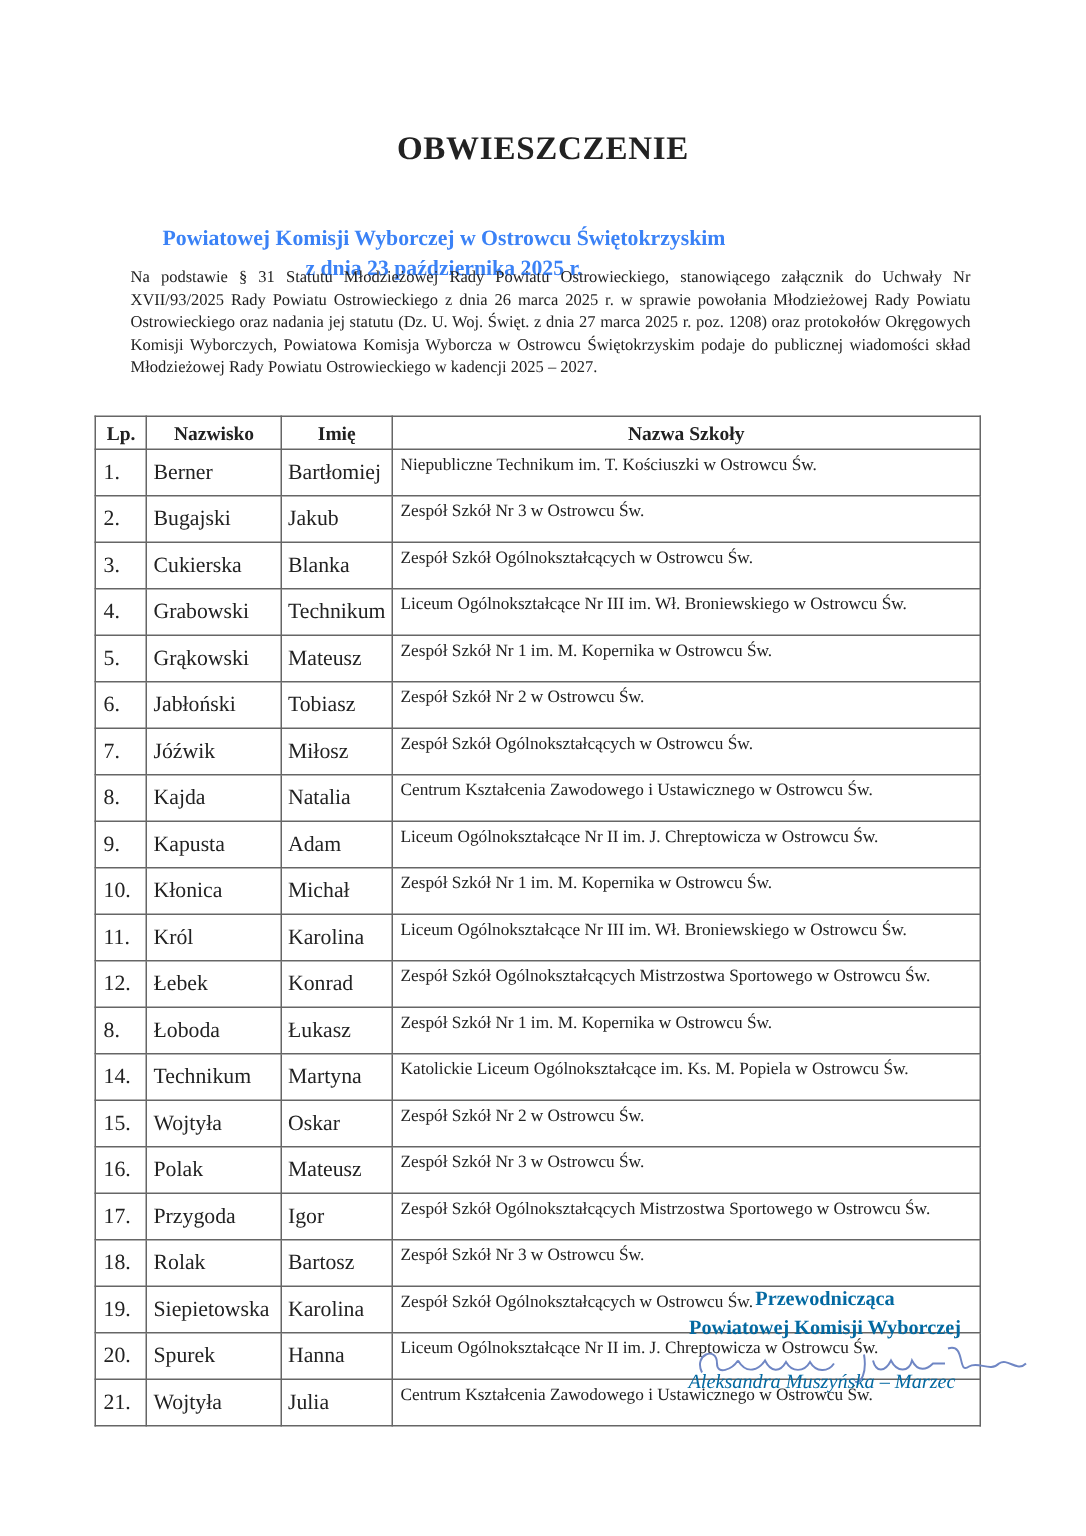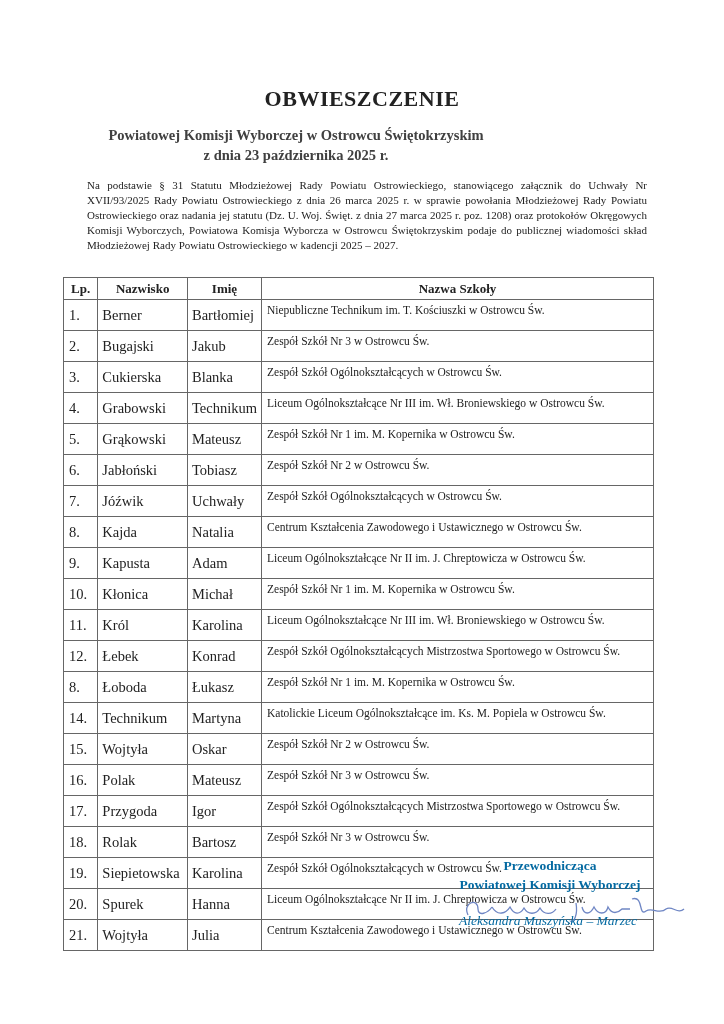--- a/index.html
+++ b/index.html
@@ -1,21 +1,21 @@
 <!DOCTYPE html>
 <html><head>
 <meta charset="utf-8">
 <style>
   html, body { margin:0; padding:0; background:#ffffff; }
   body { width:724px; height:1024px; position:relative; overflow:hidden;
          font-family:"Liberation Serif", "DejaVu Serif", serif; color:#1a1a1a; }
   .title { position:absolute; top:86px; left:0; width:724px; text-align:center;
            font-size:22px; font-weight:bold; letter-spacing:0.5px; color:#222; }
   .subtitle { position:absolute; left:0; width:592px; text-align:center;
-              font-size:14.5px; font-weight:bold; color:#404040; }
+              font-size:14.5px; font-weight:bold; color:#3b82f6;margin-top:24px; }
   .sub1 { top:127px; }
   .sub2 { top:147px; }
   .intro { position:absolute; top:178px; left:87px; width:560px;
            font-size:11px; line-height:15px; text-align:justify; color:#222; }
   table.list { position:absolute; top:277px; left:63px; width:591px;
                border-collapse:collapse; font-size:14.5px; color:#222; }
   table.list th, table.list td { border:1.3px solid #666; padding:0 4px; white-space:nowrap; }
   table.list th { height:21px; font-weight:bold; text-align:center; font-size:13px; }
   table.list td { height:26px; vertical-align:middle; }
   table.list td.lp { width:25px; padding-left:5px; }
@@ -85,21 +85,21 @@
         </tr>
         <tr>
           <td class="lp">6.</td>
           <td>Jabłoński</td>
           <td>Tobiasz</td>
           <td class="school">Zespół Szkół Nr 2 w Ostrowcu Św.</td>
         </tr>
         <tr>
           <td class="lp">7.</td>
           <td>Jóźwik</td>
-          <td>Uchwały</td>
+          <td>Miłosz</td>
           <td class="school">Zespół Szkół Ogólnokształcących w Ostrowcu Św.</td>
         </tr>
         <tr>
           <td class="lp">8.</td>
           <td>Kajda</td>
           <td>Natalia</td>
           <td class="school">Centrum Kształcenia Zawodowego i Ustawicznego w Ostrowcu Św.</td>
         </tr>
         <tr>
           <td class="lp">9.</td>

